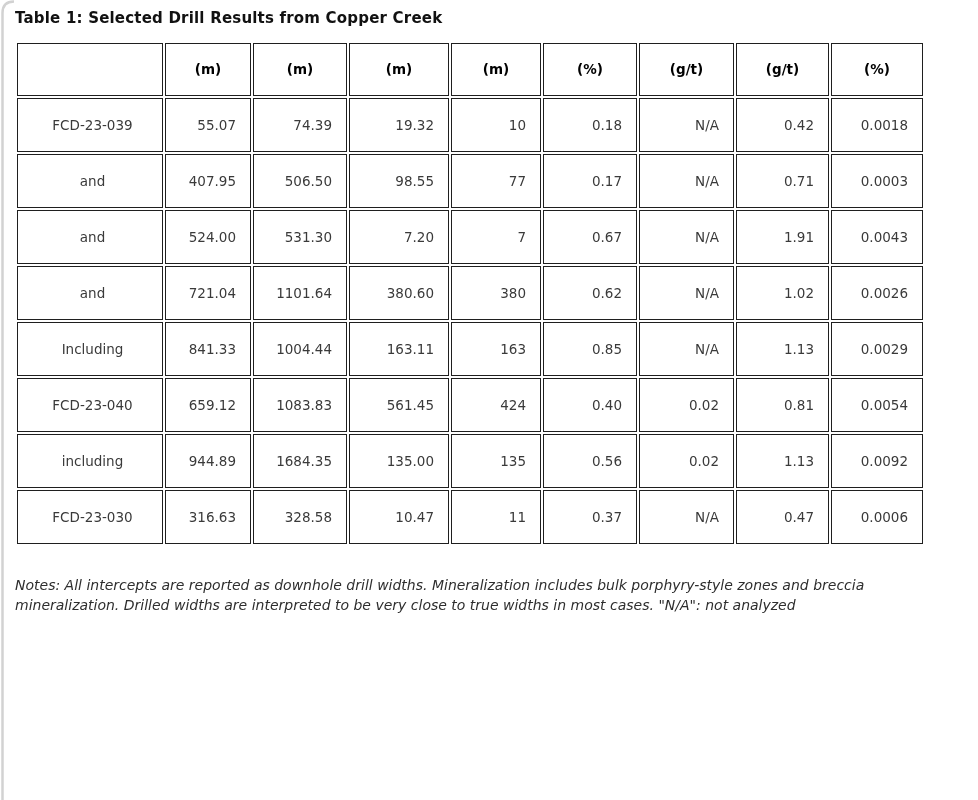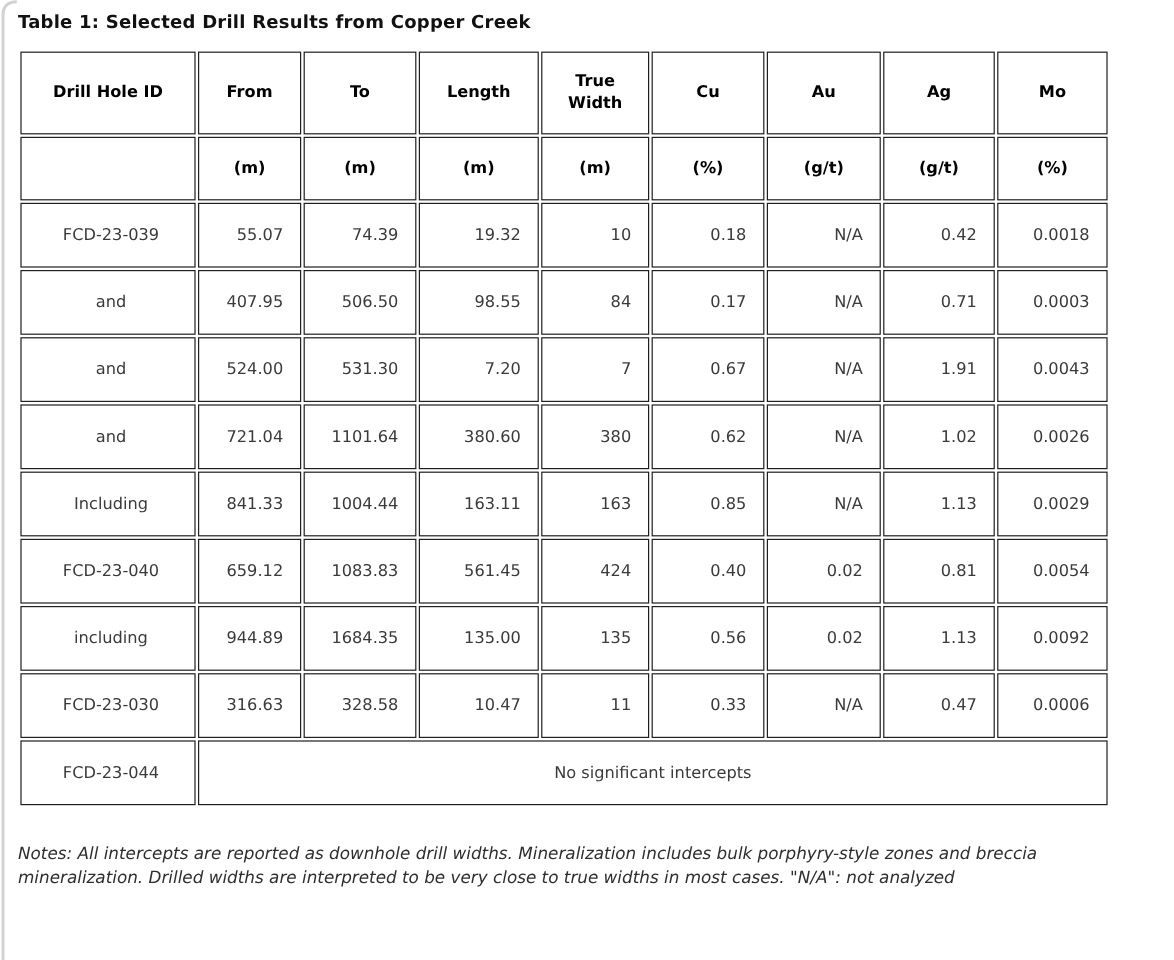--- a/index.html
+++ b/index.html
@@ -103,31 +103,20 @@
         <col class="c1">
         <col class="c2">
         <col class="c3">
         <col class="c4">
       <col class="c5">
         <col class="c6">
         <col class="c7">
         <col class="c8">
     </colgroup>
     <thead>
-      <tr class="header-row">
-          <th>Drill Hole ID</th>
-          <th>From</th>
-          <th>To</th>
-          <th>Length</th>
-          <th>True Width</th>
-          <th>Cu</th>
-          <th>Au</th>
-          <th>Ag</th>
-          <th>Mo</th>
-        </tr>
       <tr class="units-row">
           <th></th>
           <th>(m)</th>
           <th>(m)</th>
           <th>(m)</th>
           <th>(m)</th>
           <th>(%)</th>
           <th>(g/t)</th>
           <th>(g/t)</th>
           <th>(%)</th>
@@ -143,21 +132,21 @@
           <td class="cell-num">0.18</td>
           <td class="cell-num">N/A</td>
           <td class="cell-num">0.42</td>
           <td class="cell-num">0.0018</td>
         </tr>
         <tr>
           <td class="cell-id">and</td>
           <td class="cell-num">407.95</td>
           <td class="cell-num">506.50</td>
           <td class="cell-num">98.55</td>
-          <td class="cell-num">84</td>
+          <td class="cell-num">77</td>
           <td class="cell-num">0.17</td>
           <td class="cell-num">N/A</td>
           <td class="cell-num">0.71</td>
           <td class="cell-num">0.0003</td>
         </tr>
         <tr>
           <td class="cell-id">and</td>
           <td class="cell-num">524.00</td>
           <td class="cell-num">531.30</td>
           <td class="cell-num">7.20</td>
@@ -210,27 +199,23 @@
           <td class="cell-num">0.02</td>
           <td class="cell-num">1.13</td>
           <td class="cell-num">0.0092</td>
         </tr>
         <tr>
           <td class="cell-id">FCD-23-030</td>
           <td class="cell-num">316.63</td>
           <td class="cell-num">328.58</td>
           <td class="cell-num">10.47</td>
           <td class="cell-num">11</td>
-          <td class="cell-num">0.33</td>
+          <td class="cell-num">0.37</td>
           <td class="cell-num">N/A</td>
           <td class="cell-num">0.47</td>
           <td class="cell-num">0.0006</td>
         </tr>
-        <tr>
-          <td class="cell-id">FCD-23-044</td>
-          <td class="cell-merged" colspan="8">No significant intercepts</td>
-        </tr>
       </tbody>
   </table>
 
   <div class="notes">Notes: All intercepts are reported as downhole drill widths. Mineralization includes bulk porphyry-style zones and breccia mineralization. Drilled widths are interpreted to be very close to true widths in most cases. "N/A": not analyzed</div>
 
 </div>
 
 </body></html>

